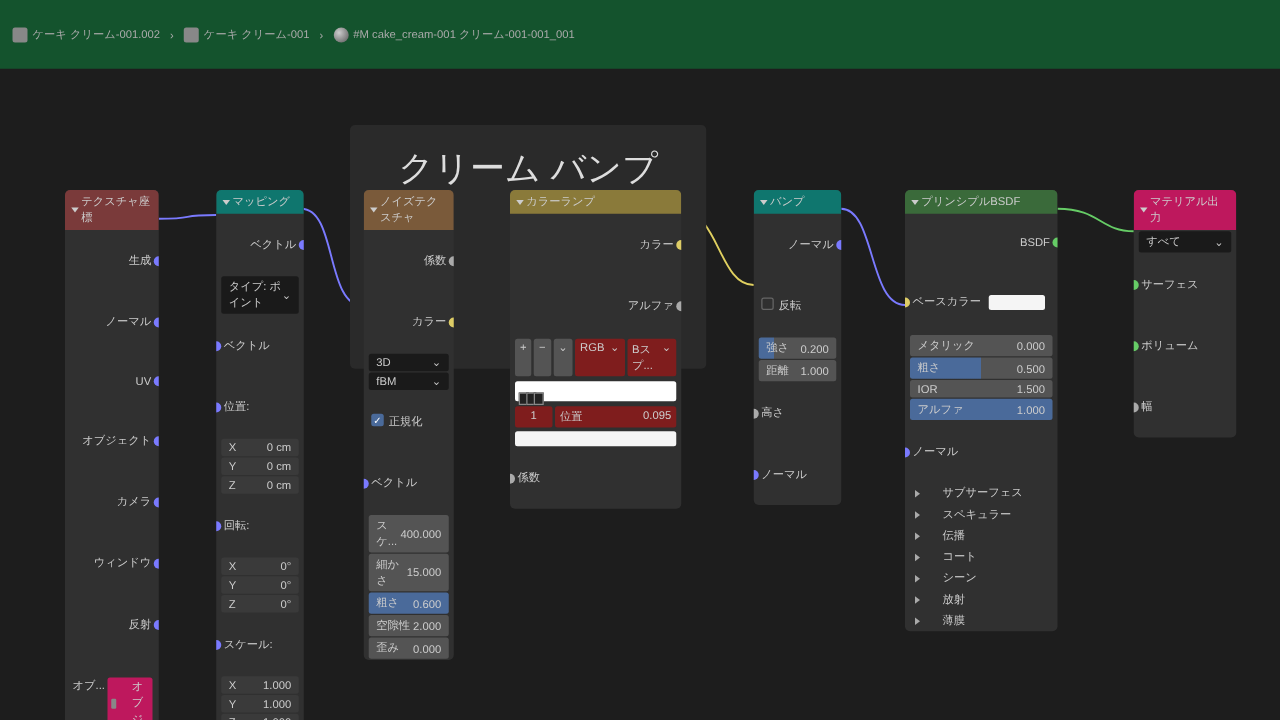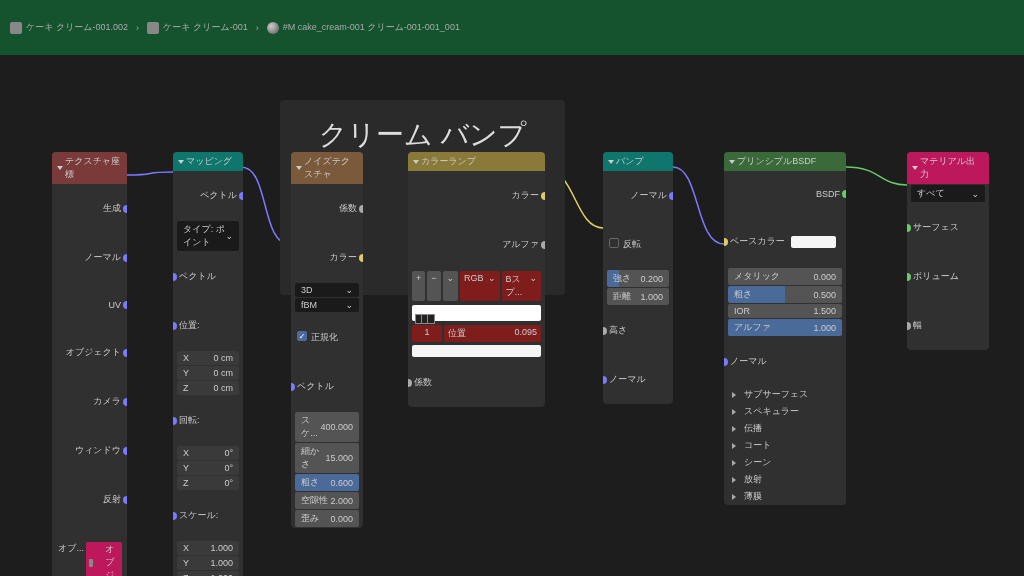--- a/index.html
+++ b/index.html
@@ -24,21 +24,21 @@
 .row{display:flex;padding:18px 6px;position:relative;min-height:14px}
 .row.right{justify-content:flex-end}
 .row .lbl{flex:0 0 auto}
 .slider{display:flex;justify-content:space-between;background:#545454;border-radius:2px;padding:2px 6px;margin:1px 4px;align-items:center}
 .slider.blue{background:#4a6a9a}
 .slider.field{background:#3a3a3a}
 .dropdown{background:#1a1a1a;border-radius:2px;padding:2px 6px;margin:1px 4px;display:flex;justify-content:space-between;align-items:center}
 .colorswatch{background:#f5f5f5;height:12px;border-radius:2px;margin:1px 4px;flex:1}
 .checkbox{width:10px;height:10px;background:#4a6a9a;border-radius:2px;display:inline-flex;align-items:center;justify-content:center;margin-right:4px}
 .checkbox::after{content:"✓";font-size:8px;color:#fff}
-.expand-row{padding:2px 8px;display:flex;align-items:center;gap:8px}
+.expand-row{padding:2px 8px;display:flex;align-items:center;gap:18px}
 .expand-row .tri{width:0;height:0;border-left:4px solid #aaa;border-top:3px solid transparent;border-bottom:3px solid transparent}
 .socket{position:absolute;width:8px;height:8px;border-radius:50%;top:50%;transform:translateY(-50%)}
 .socket.out{right:-4px}
 .socket.in{left:-4px}
 .s-purple{background:#7a7aff}
 .s-yellow{background:#ddcc66}
 .s-gray{background:#aaa}
 .s-green{background:#66cc66}
 .colorramp{background:#fff;height:16px;margin:2px 4px;border-radius:2px;position:relative}
 .colorramp .stop{position:absolute;bottom:-3px;width:8px;height:10px;background:#222;border:1px solid #888}

